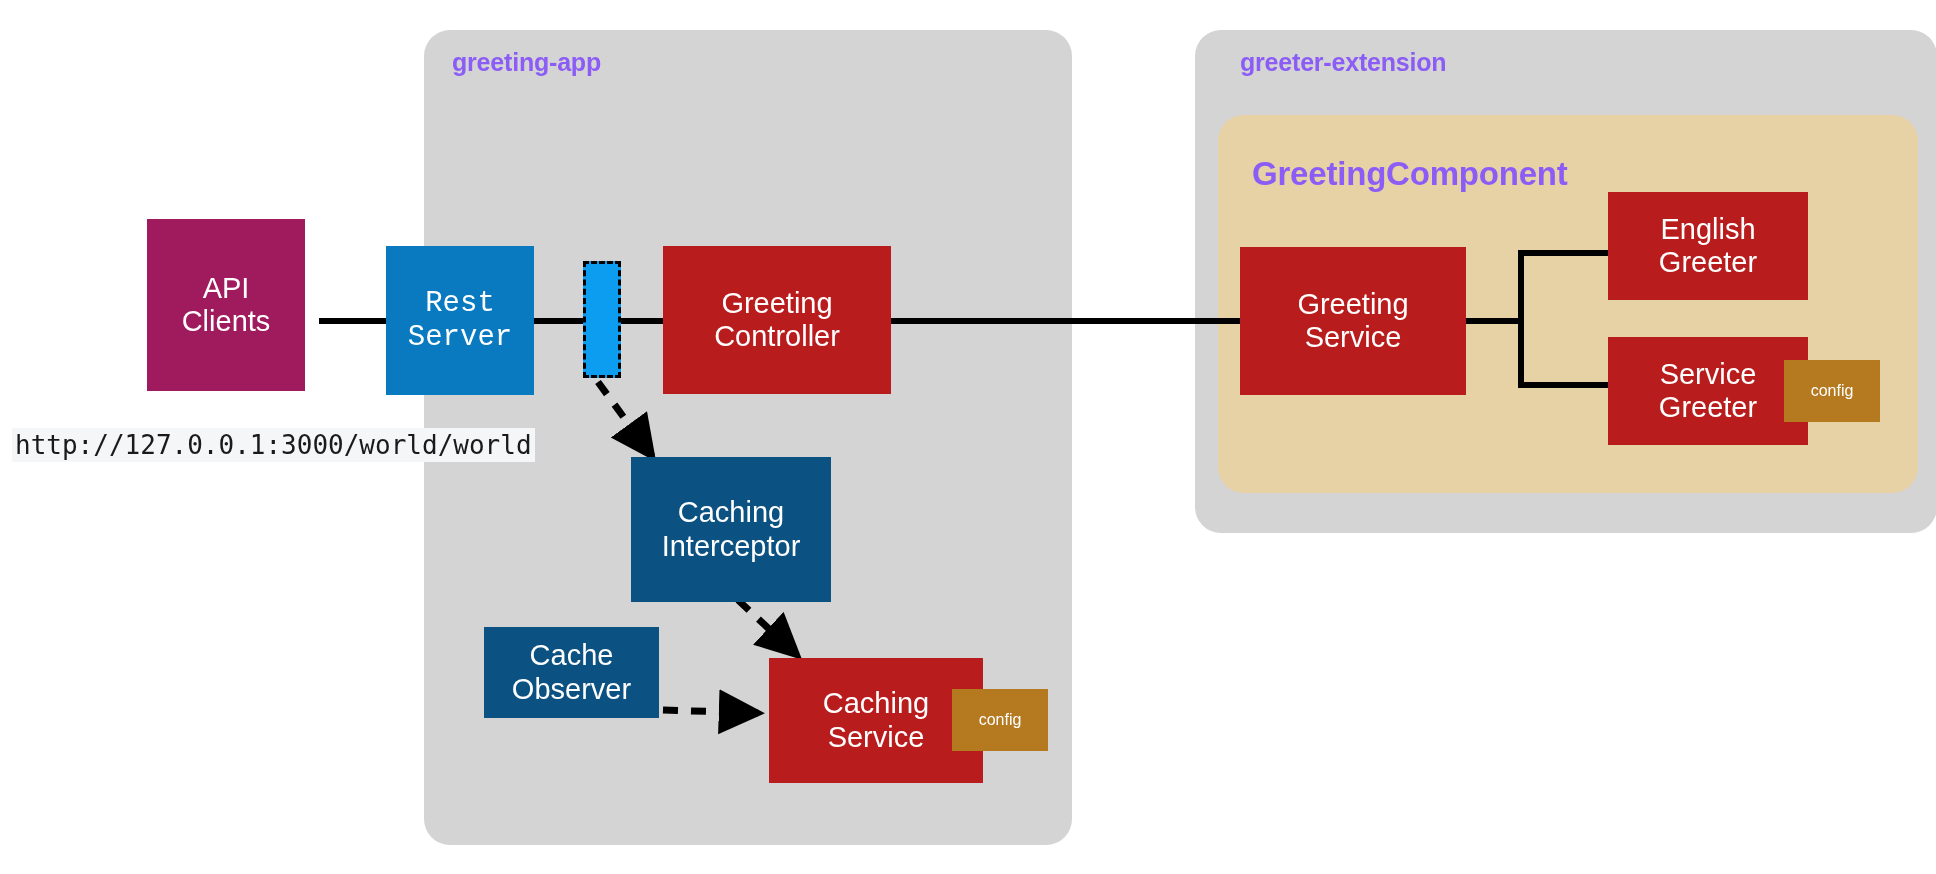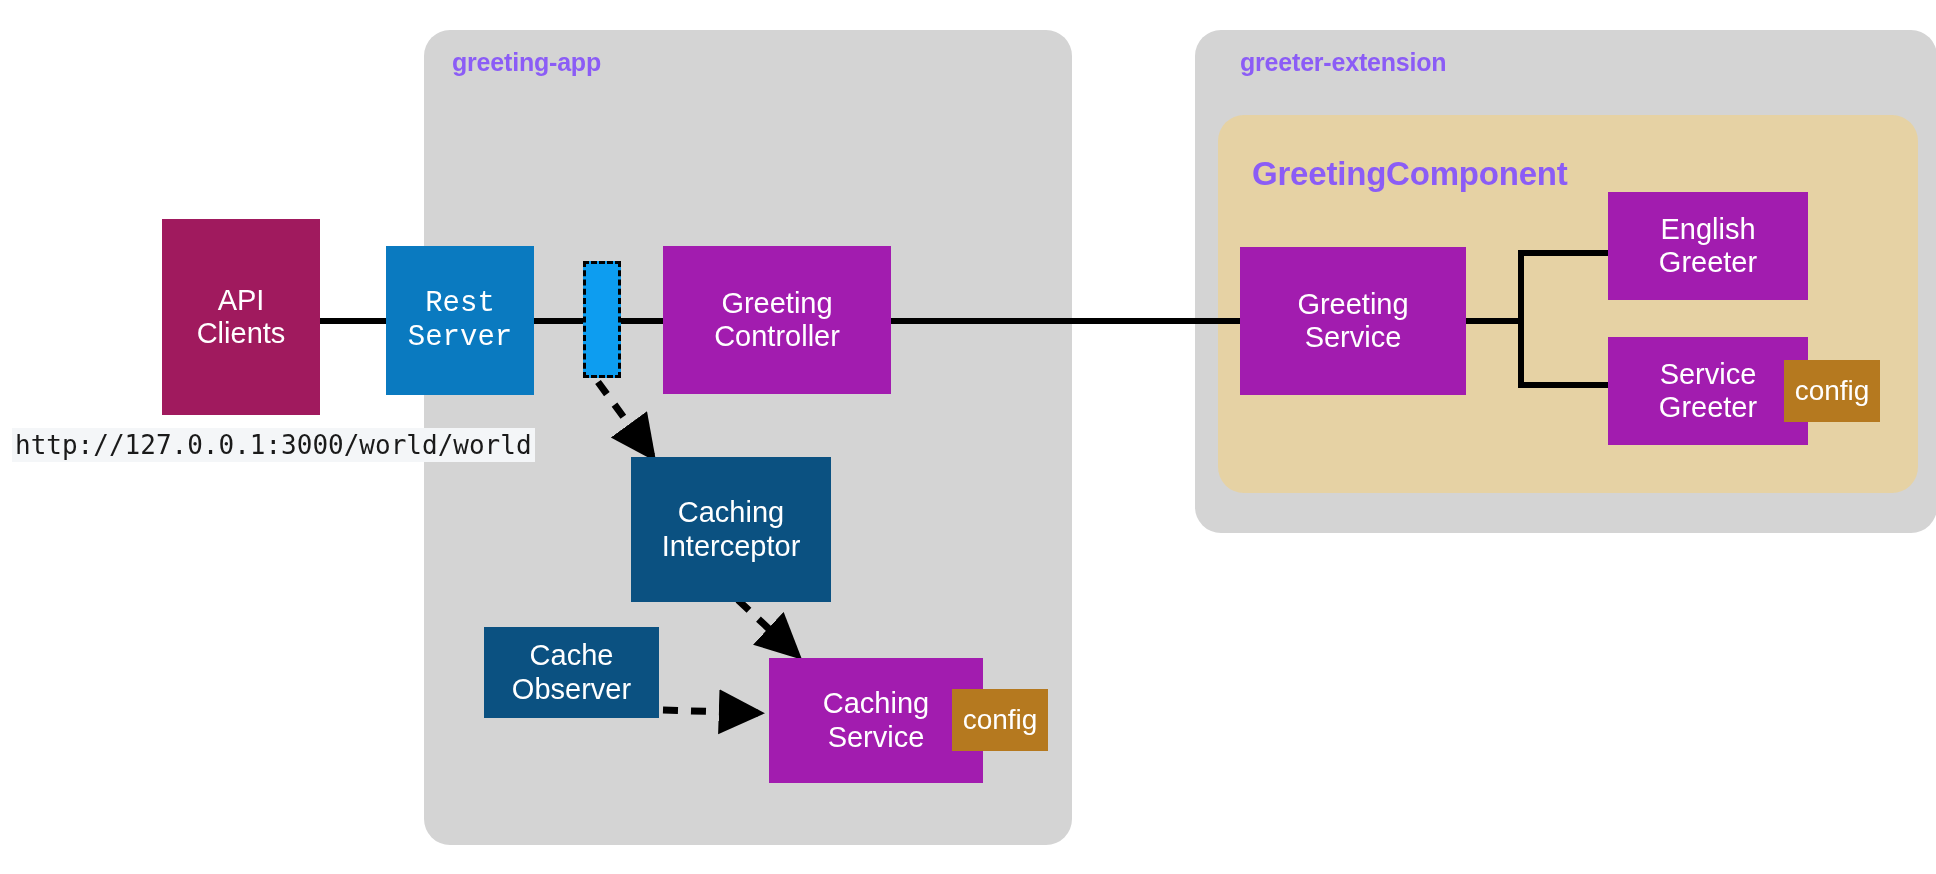--- a/index.html
+++ b/index.html
@@ -35,28 +35,28 @@
     text-align:center;
     color:#ffffff;
     font-size:29px;
     line-height:1.14;
     box-sizing:border-box;
     padding:2px 6px;
     white-space:pre-line;
   }
   .n-magenta{background:#a01a5e;}
   .n-blue{background:#0a7ac0;}
-  .n-teal{background:#a21caf;}
+  .n-teal{background:#b91c1c;}
   .n-navy{background:#0b5181;}
 
   .badge{
     position:absolute;
     background:#b5791f;
     color:#ffffff;
-    font-size:28px;
+    font-size:16px;
     display:flex;align-items:center;justify-content:center;
     box-sizing:border-box;
   }
 
   .dashbox{
     position:absolute;
     background:#0d9df0;
     border:3px dashed #000000;
     box-sizing:border-box;
   }
@@ -115,21 +115,21 @@
       </marker>
     </defs>
 
     <path d="M598,382 L652,456" stroke="#000000" stroke-width="7" fill="none" stroke-dasharray="15 13" marker-end="url(#arrowhead)"></path>
 
     <path d="M738,600 L797,655" stroke="#000000" stroke-width="7" fill="none" stroke-dasharray="15 13" marker-end="url(#arrowhead)"></path>
 
     <path d="M663,710 L758,713" stroke="#000000" stroke-width="7" fill="none" stroke-dasharray="15 13" marker-end="url(#arrowhead)"></path>
   </svg>
 
-  <div class="node n-magenta" style="left:162px;top:219px;width:158px;height:196px;">API
+  <div class="node n-magenta" style="left:147px;top:219px;width:158px;height:172px;">API
 Clients</div>
 
   <div class="node n-blue" style="left:386px;top:246px;width:148px;height:149px;font-family:Liberation Mono, monospace;">Rest
 Server</div>
 
   <div class="dashbox" style="left:583px;top:261px;width:38px;height:117px;"></div>
 
   <div class="node n-teal" style="left:663px;top:246px;width:228px;height:148px;">Greeting
 Controller</div>
 

